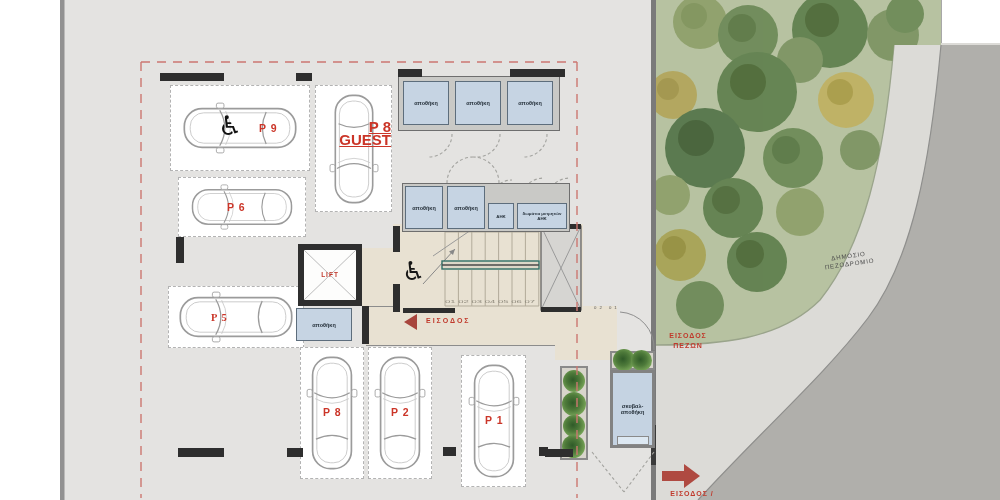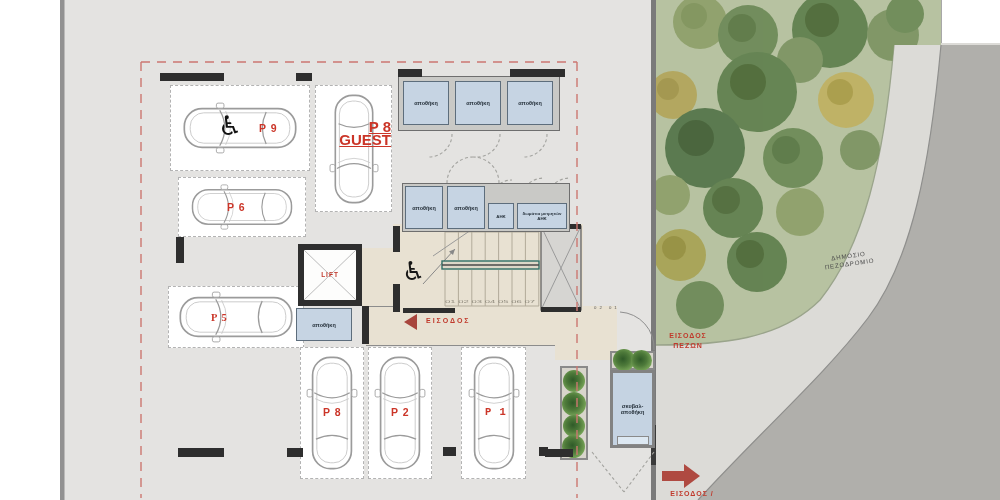--- a/index.html
+++ b/index.html
@@ -208,21 +208,21 @@
         <use href="#car-top"></use>
       </svg>
     <div class="pl" style="left:22px;top:58px;">P 8</div>
   </div>
   <div class="stall" style="left:368px;top:347px;width:64px;height:132px;">
     <svg class="car car-v" viewBox="0 0 140 64">
         <use href="#car-top"></use>
       </svg>
     <div class="pl" style="left:22px;top:58px;">P 2</div>
   </div>
-  <div class="stall" style="left:461px;top:347px;width:65px;height:132px;font-family:Liberation Mono, monospace;">
+  <div class="stall" style="left:461px;top:355px;width:65px;height:132px;">
     <svg class="car car-v" viewBox="0 0 140 64">
         <use href="#car-top"></use>
       </svg>
     <div class="pl" style="left:23px;top:58px;">P 1</div>
   </div>
 
   <div class="blockwall" style="left:398px;top:76px;width:162px;height:55px;"></div>
   <div class="room" style="left:403px;top:81px;width:46px;height:44px;">αποθήκη</div>
   <div class="room" style="left:455px;top:81px;width:46px;height:44px;">αποθήκη</div>
   <div class="room" style="left:507px;top:81px;width:46px;height:44px;">αποθήκη</div>

